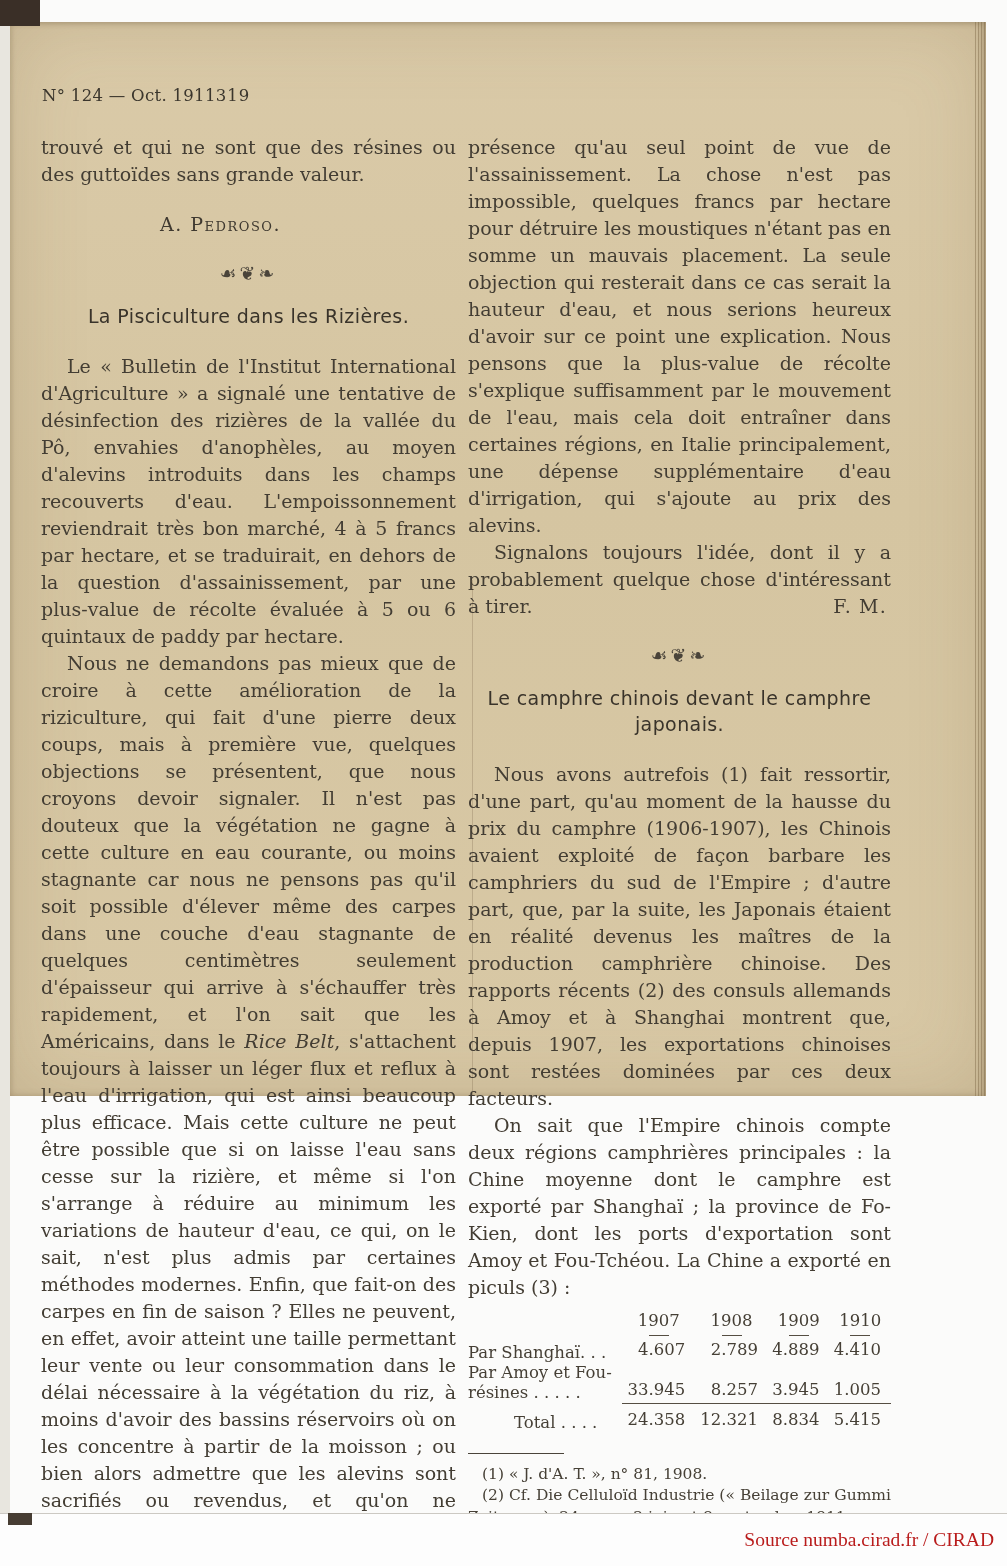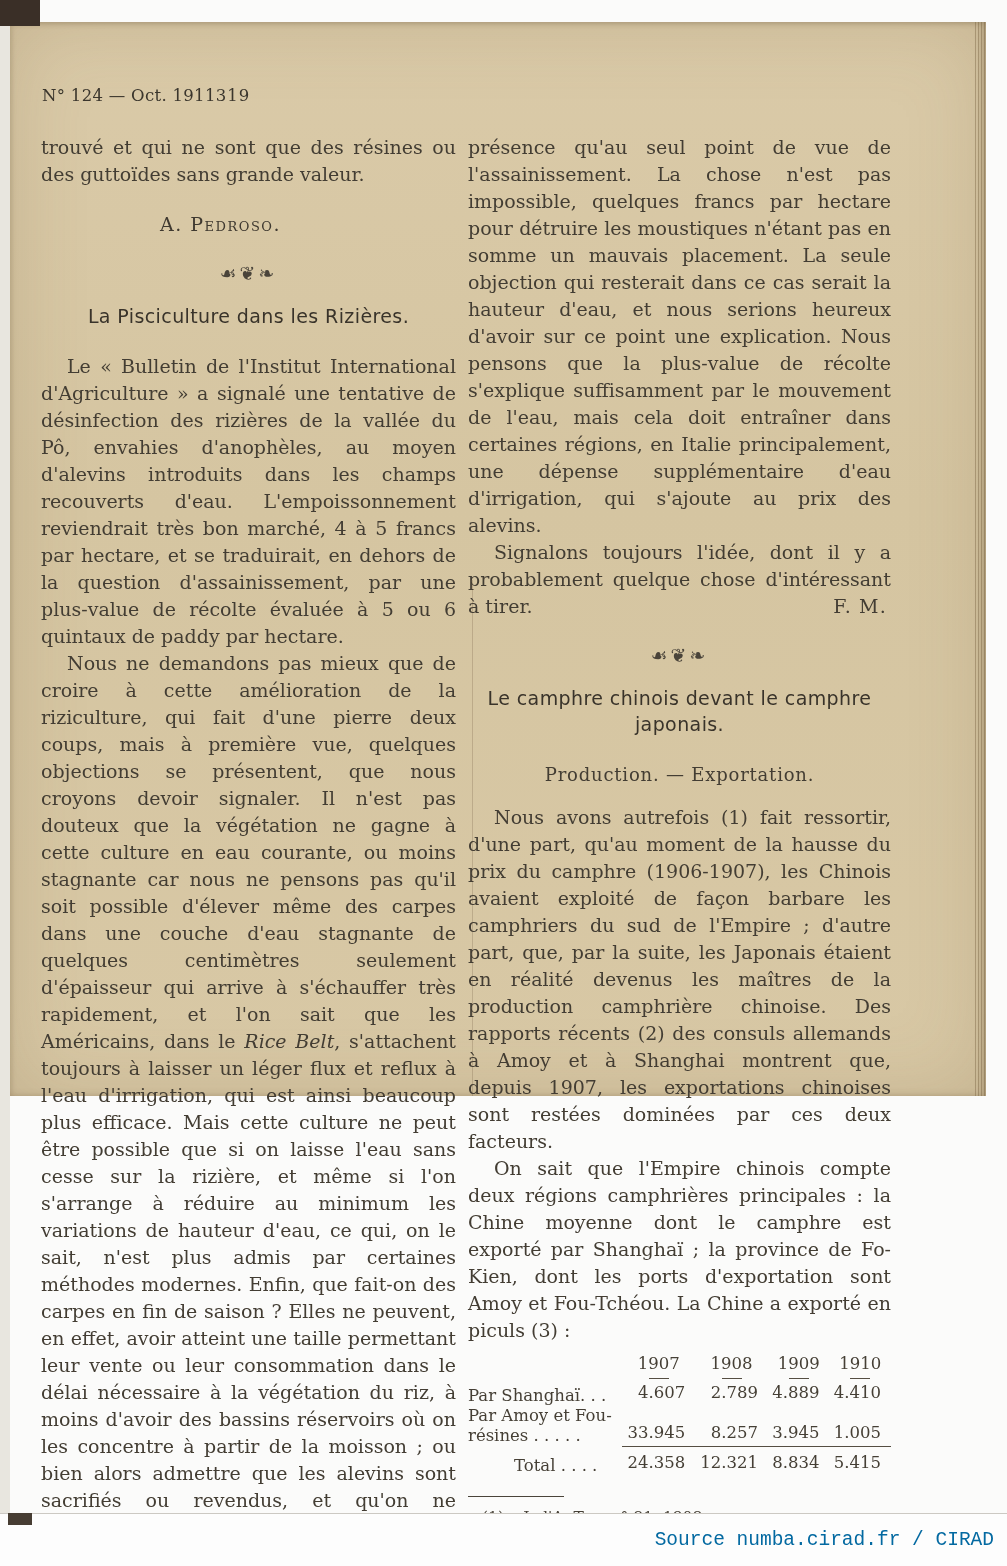--- a/index.html
+++ b/index.html
@@ -52,21 +52,21 @@
   .data-table .rule-under { border-bottom:1.3px solid #554e42; }
   .data-table .total-row td { padding-top:6px; }
   .data-table .total-lbl { padding-left:46px; }
 
   .footnote-rule { width:96px; border-top:1.5px solid #4a443a; margin:20px 0 10px; }
   .footnote { font-size:15.5px; line-height:21.5px; text-indent:14px; text-align:justify; color:#464036; margin:0; }
 
   .source-bar { position:absolute; left:0; top:1513px; width:1007px; height:53px; z-index:3;
     background:#fdfdfd; border-top:1px solid #ccc9c3;
     display:flex; align-items:center; justify-content:flex-end; padding-right:13px;
-    font-family:Liberation Mono, monospace; font-size:19.5px; color:#0369a1;
+    font-family:Liberation Serif, serif; font-size:19.5px; color:#b91c1c;
   }
 </style>
 </head>
 <body>
 
 <div class="left-strip"></div>
 <div class="corner-tl"></div>
 <div class="corner-bl"></div>
 
 <div class="page">
@@ -87,21 +87,20 @@
       <h2 class="article-title">La Pisciculture dans les Rizières.</h2>
       <p class="ind">Le « Bulletin de l'Institut International d'Agriculture » a signalé une tentative de désinfection des rizières de la vallée du Pô, envahies d'anophèles, au moyen d'alevins introduits dans les champs recouverts d'eau. L'empoissonnement reviendrait très bon marché, 4 à 5 francs par hectare, et se traduirait, en dehors de la question d'assainissement, par une plus-value de récolte évaluée à 5 ou 6 quintaux de paddy par hectare.</p>
       <p class="ind"><span>Nous ne demandons pas mieux que de croire à cette amélioration de la riziculture, qui fait d'une pierre deux coups, mais à première vue, quelques objections se présentent, que nous croyons devoir signaler. Il n'est pas douteux que la végétation ne gagne à cette culture en eau courante, ou moins stagnante car nous ne pensons pas qu'il soit possible d'élever même des carpes dans une couche d'eau stagnante de quelques centimètres seulement d'épaisseur qui arrive à s'échauffer très rapidement, et l'on sait que les Américains, dans le </span><i>Rice Belt</i><span>, s'attachent toujours à laisser un léger flux et reflux à l'eau d'irrigation, qui est ainsi beaucoup plus efficace. Mais cette culture ne peut être possible que si on laisse l'eau sans cesse sur la rizière, et même si l'on s'arrange à réduire au minimum les variations de hauteur d'eau, ce qui, on le sait, n'est plus admis par certaines méthodes modernes. Enfin, que fait-on des carpes en fin de saison ? Elles ne peuvent, en effet, avoir atteint une taille permettant leur vente ou leur consommation dans le délai nécessaire à la végétation du riz, à moins d'avoir des bassins réservoirs où on les concentre à partir de la moisson ; ou bien alors admettre que les alevins sont sacrifiés ou revendus, et qu'on ne considère leur</span></p>
     </div>
 
     <div class="col col-right">
       <p class="noind">présence qu'au seul point de vue de l'assainissement. La chose n'est pas impossible, quelques francs par hectare pour détruire les moustiques n'étant pas en somme un mauvais placement. La seule objection qui resterait dans ce cas serait la hauteur d'eau, et nous serions heureux d'avoir sur ce point une explication. Nous pensons que la plus-value de récolte s'explique suffisamment par le mouvement de l'eau, mais cela doit entraîner dans certaines régions, en Italie principalement, une dépense supplémentaire d'eau d'irrigation, qui s'ajoute au prix des alevins.</p>
       <p class="ind sig-line"><span>Signalons toujours l'idée, dont il y a probablement quelque chose d'intéressant à tirer.</span><span class="sig-fm">F. M.</span></p>
       <div class="ornament">☙❦❧</div>
       <h2 class="article-title">Le camphre chinois devant le camphre japonais.</h2>
-      <p class="subheading">Production. — Exportation.</p>
       <p class="ind">Nous avons autrefois (1) fait ressortir, d'une part, qu'au moment de la hausse du prix du camphre (1906-1907), les Chinois avaient exploité de façon barbare les camphriers du sud de l'Empire ; d'autre part, que, par la suite, les Japonais étaient en réalité devenus les maîtres de la production camphrière chinoise. Des rapports récents (2) des consuls allemands à Amoy et à Shanghai montrent que, depuis 1907, les exportations chinoises sont restées dominées par ces deux facteurs.</p>
       <p class="ind">On sait que l'Empire chinois compte deux régions camphrières principales : la Chine moyenne dont le camphre est exporté par Shanghaï ; la province de Fo-Kien, dont les ports d'exportation sont Amoy et Fou-Tchéou. La Chine a exporté en piculs (3) :</p>
 
       <table class="data-table">
         <thead>
           <tr>
             <th></th>
             <th><span>1907</span><span class="yr-rule"></span></th>
             <th><span>1908</span><span class="yr-rule"></span></th>
             <th><span>1909</span><span class="yr-rule"></span></th>

